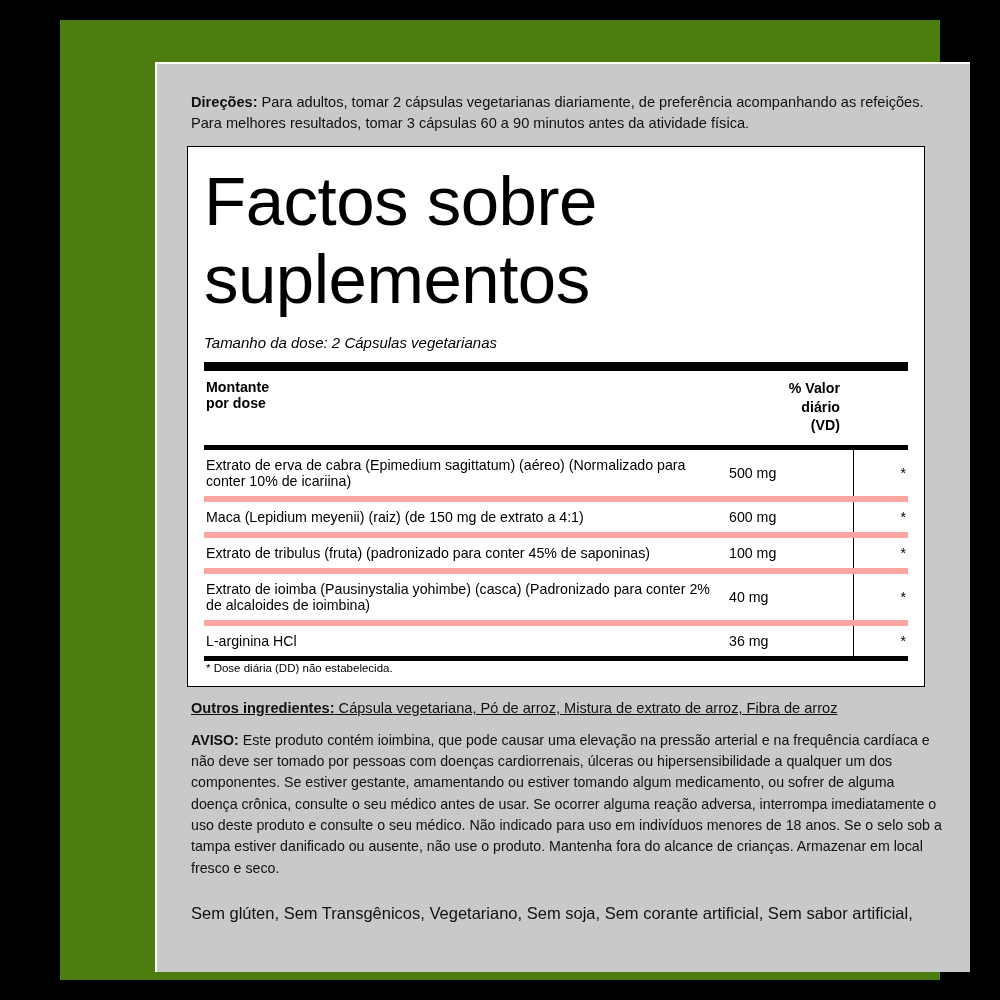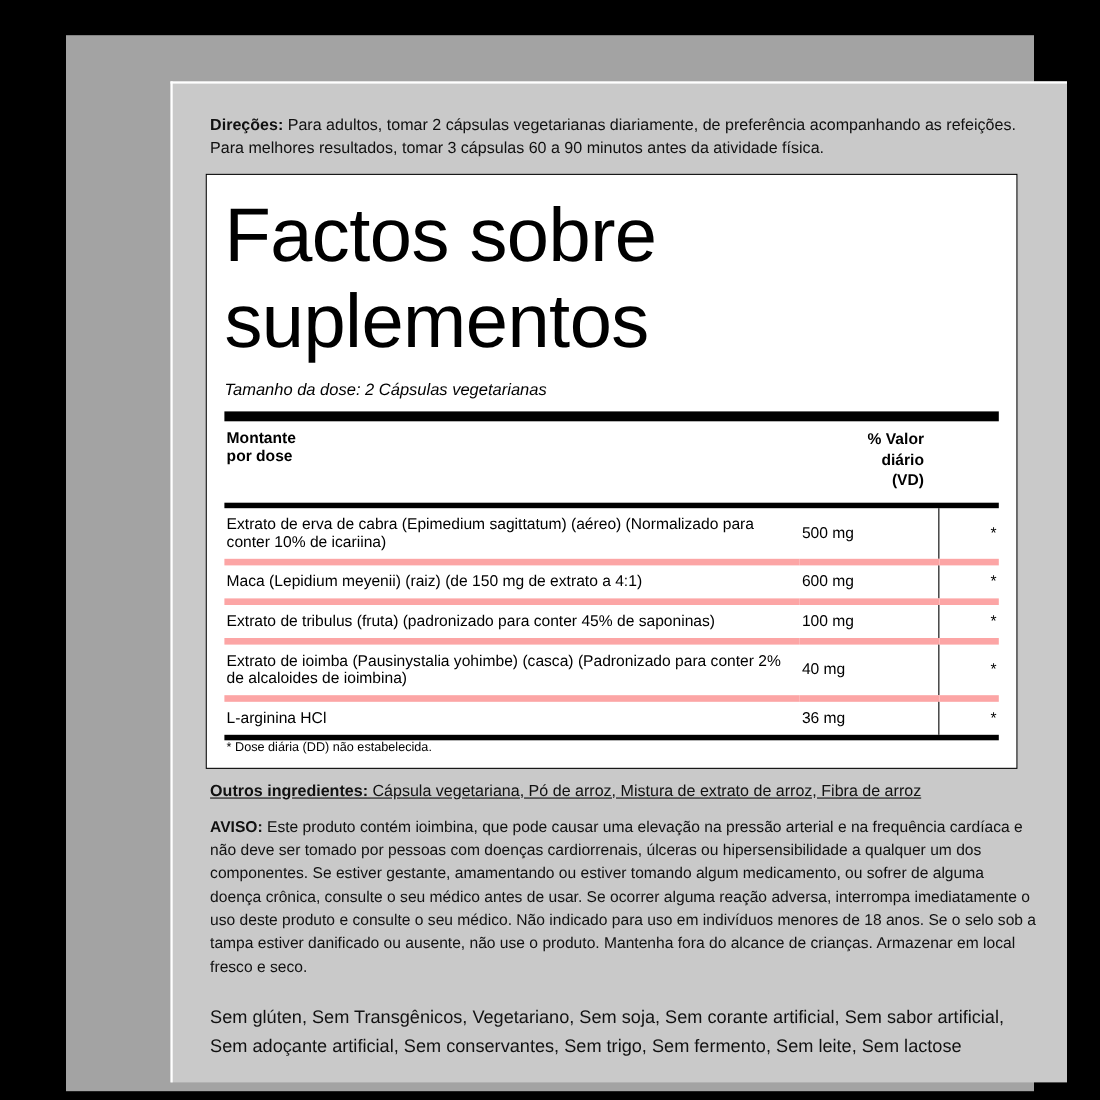--- a/index.html
+++ b/index.html
@@ -16,23 +16,22 @@
     height: 1000px;
     background: #000000;
     overflow: hidden;
   }
   .label-outer {
     position: absolute;
     left: 60px;
     top: 20px;
     width: 880px;
     height: 960px;
-    background: #a3a3a3;
+    background: #4d7c0f;
     box-sizing: border-box;
-    margin-top: 12px;
   }
   .label-inner {
     position: absolute;
     left: 95px;
     top: 42px;
     width: 815px;
     height: 910px;
     background: #c9c9c9;
     border-left: 2px solid #ffffff;
     border-top: 2px solid #ffffff;
@@ -216,18 +215,17 @@
       <p class="other">
         <b>Outros ingredientes:</b><span> Cápsula vegetariana, Pó de arroz, Mistura de extrato de arroz, Fibra de arroz</span>
       </p>
 
       <p class="warning">
         <b>AVISO:</b><span> Este produto contém ioimbina, que pode causar uma elevação na pressão arterial e na frequência cardíaca e não deve ser tomado por pessoas com doenças cardiorrenais, úlceras ou hipersensibilidade a qualquer um dos componentes. Se estiver gestante, amamentando ou estiver tomando algum medicamento, ou sofrer de alguma doença crônica, consulte o seu médico antes de usar. Se ocorrer alguma reação adversa, interrompa imediatamente o uso deste produto e consulte o seu médico. Não indicado para uso em indivíduos menores de 18 anos. Se o selo sob a tampa estiver danificado ou ausente, não use o produto. Mantenha fora do alcance de crianças. Armazenar em local fresco e seco.</span>
       </p>
 
       <div class="claims">
         <div>Sem glúten, Sem Transgênicos, Vegetariano, Sem soja, Sem corante artificial, Sem sabor artificial,</div>
-        <div>Sem adoçante artificial, Sem conservantes, Sem trigo, Sem fermento, Sem leite, Sem lactose</div>
       </div>
 
     </div>
   </div>
 </div>
 
 </body></html>

